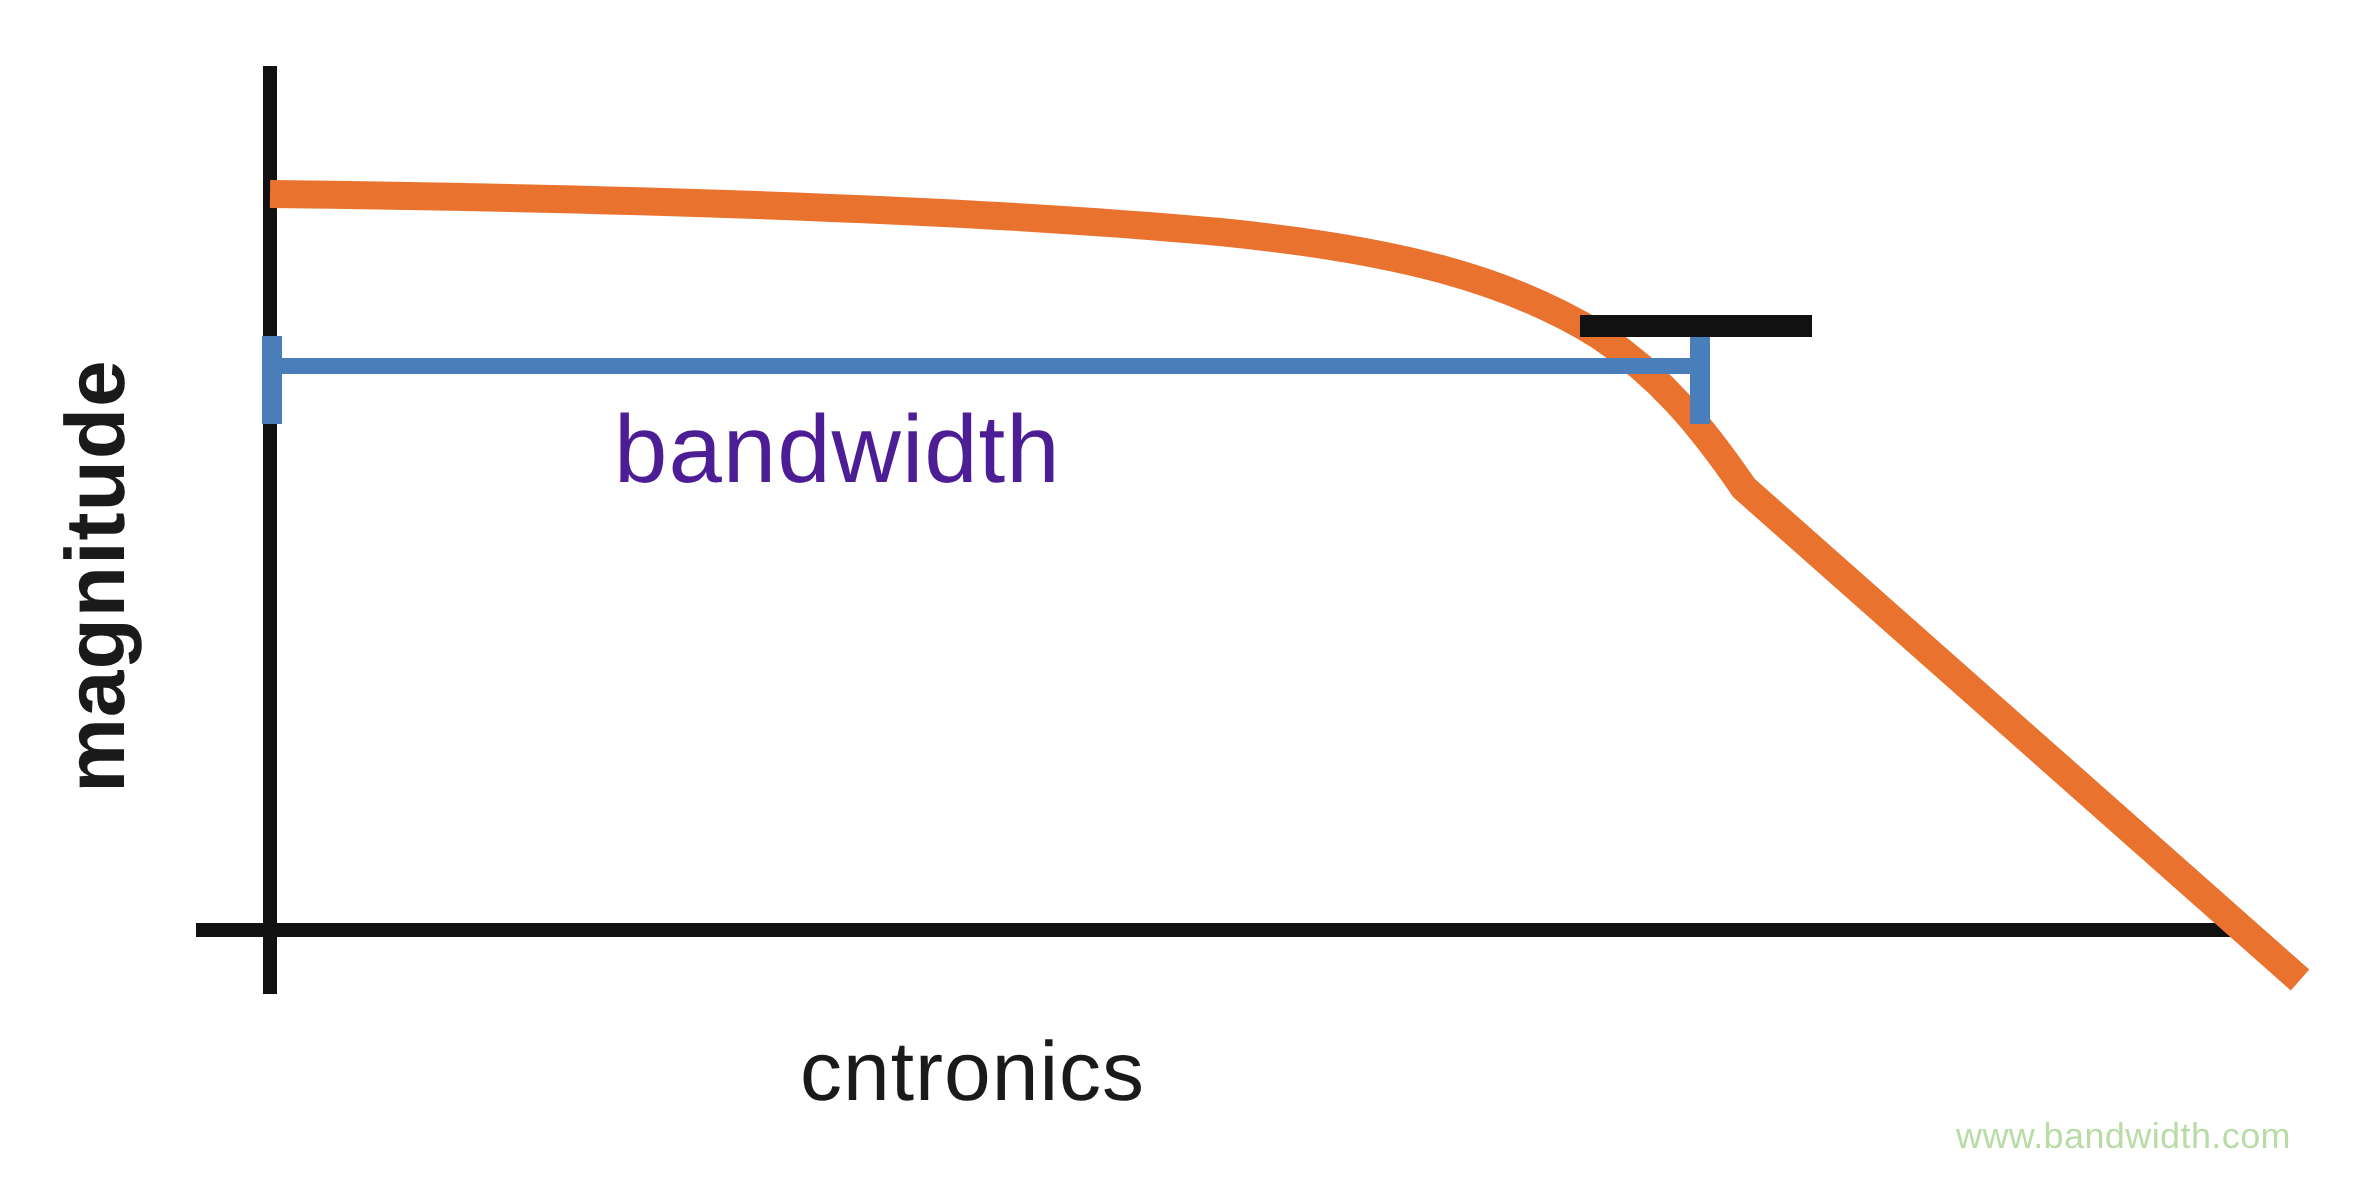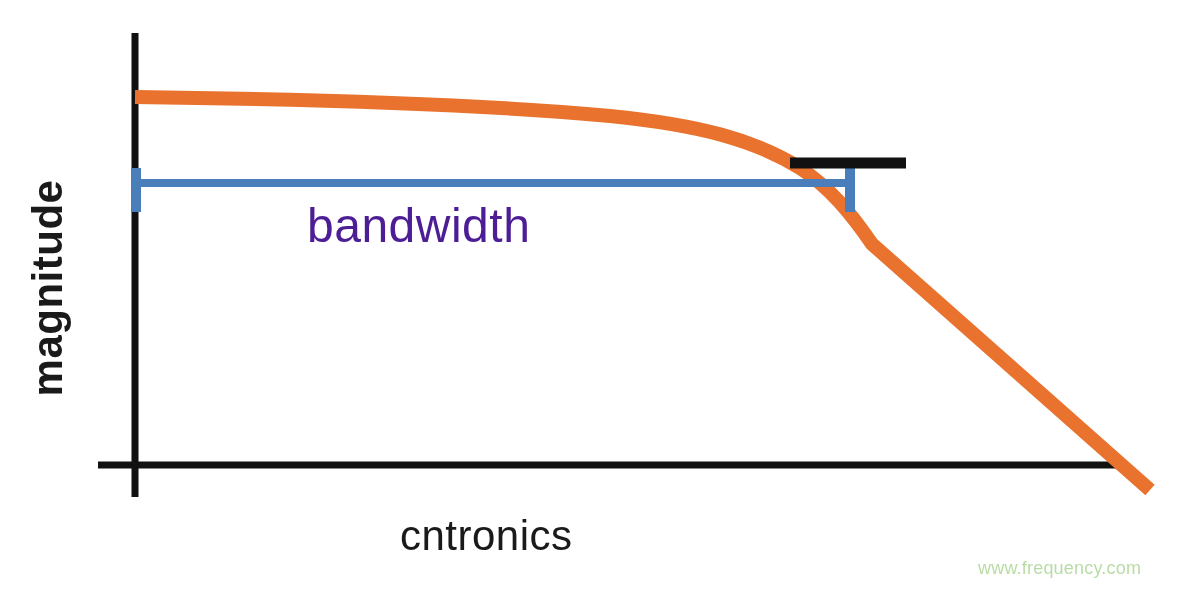--- a/index.html
+++ b/index.html
@@ -99,15 +99,15 @@
 
   </svg>
 
   <div class="txt" id="y-axis-label">magnitude</div>
 
   <div class="txt" id="x-axis-label">cntronics</div>
 
   <div class="txt" id="bandwidth-label">bandwidth</div>
 
 
-  <div class="txt" id="watermark">www.frequency.com</div>
+  <div class="txt" id="watermark">www.bandwidth.com</div>
 
 </div>
 
 </body></html>

